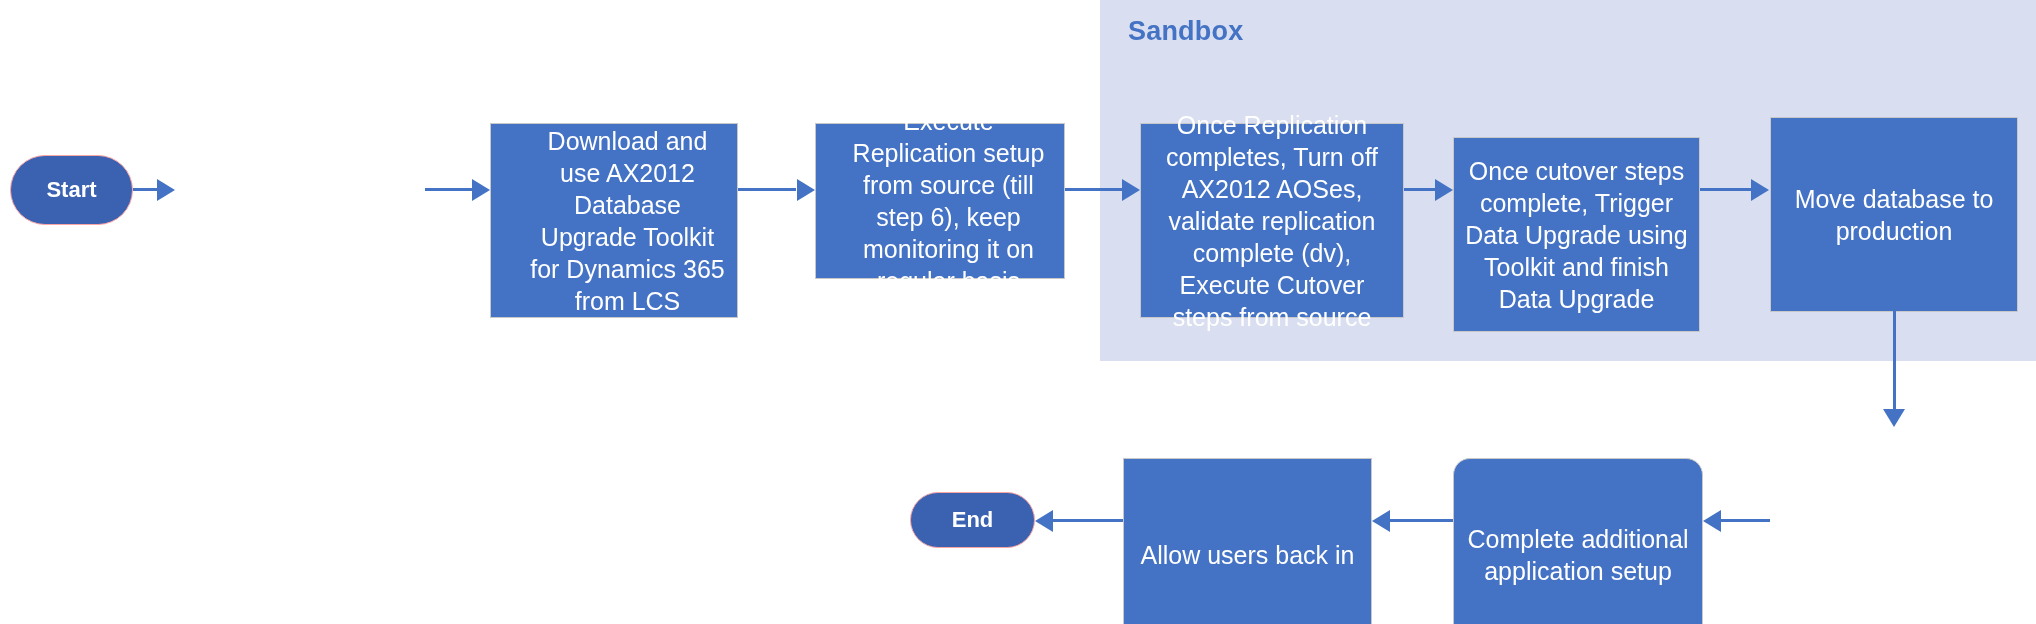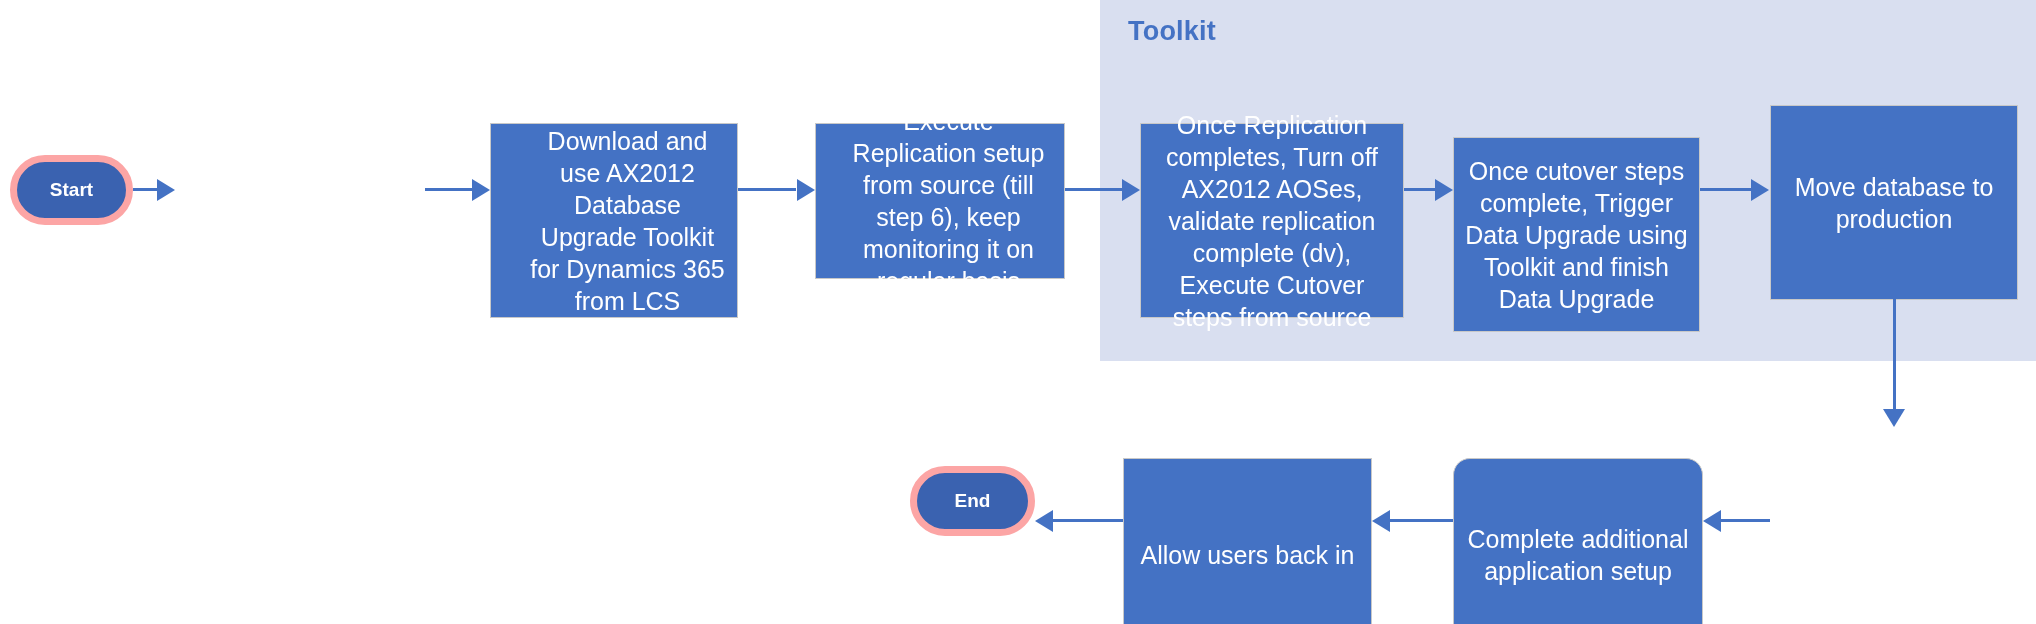--- a/index.html
+++ b/index.html
@@ -36,28 +36,28 @@
     line-height:1.28;
     padding:0 9px;
     white-space:pre-line;
     margin-top:28px;
   }
 
   
   .pill{
     position:absolute;
     background:#3a62b0;
-    border:7px solid #fca5a5;
+    border:1px solid #fca5a5;
     border-radius:999px;
     box-sizing:border-box;
     display:flex;
     align-items:center;
     justify-content:center;
     color:#ffffff;
-    font-size:19px;
+    font-size:22px;
     font-weight:bold;
     text-align:center;
   }
 
   
   .conn{position:absolute;background:#4472c4;}
   .conn-h{height:3px;}
   .conn-v{width:3px;}
 
   .arrow{position:absolute;width:0;height:0;}
@@ -76,21 +76,21 @@
     border-right:11px solid transparent;
     border-top:18px solid #4472c4;
   }
 </style>
 </head>
 <body>
 
 <div id="canvas">
 
   <div class="swimlane" style="left:1100px;top:0px;width:936px;height:361px;"></div>
-  <div class="swimlane-title" style="left:1128px;top:16px;">Toolkit</div>
+  <div class="swimlane-title" style="left:1128px;top:16px;">Sandbox</div>
 
   <div class="pill" style="left:10px;top:155px;width:123px;height:70px;">Start</div>
 
   <div class="conn conn-h" style="left:133px;top:188px;width:30px;"></div>
   <div class="arrow arrow-r" style="left:157px;top:179px;"></div>
 
 
   <div class="conn conn-h" style="left:425px;top:188px;width:55px;"></div>
   <div class="arrow arrow-r" style="left:472px;top:179px;"></div>
 
@@ -107,34 +107,34 @@
   <div class="node" style="left:1140px;top:95px;width:264px;height:195px;">Once Replication completes, Turn off AX2012 AOSes, validate replication complete (dv), Execute Cutover steps from source</div>
 
   <div class="conn conn-h" style="left:1404px;top:188px;width:34px;"></div>
   <div class="arrow arrow-r" style="left:1435px;top:179px;"></div>
 
   <div class="node" style="left:1453px;top:109px;width:247px;height:195px;">Once cutover steps complete, Trigger Data Upgrade using Toolkit and finish Data Upgrade</div>
 
   <div class="conn conn-h" style="left:1700px;top:188px;width:52px;"></div>
   <div class="arrow arrow-r" style="left:1751px;top:179px;"></div>
 
-  <div class="node" style="left:1770px;top:77px;width:248px;height:195px;">Move database to production</div>
+  <div class="node" style="left:1770px;top:89px;width:248px;height:195px;">Move database to production</div>
 
   <div class="conn conn-v" style="left:1893px;top:290px;width:3px;height:122px;"></div>
   <div class="arrow arrow-d" style="left:1883px;top:409px;"></div>
 
 
   <div class="conn conn-h" style="left:1721px;top:519px;width:49px;"></div>
   <div class="arrow arrow-l" style="left:1703px;top:510px;"></div>
 
   <div class="node" style="left:1453px;top:430px;width:250px;height:194px;border-radius:17px;">Complete additional application setup</div>
 
   <div class="conn conn-h" style="left:1390px;top:519px;width:63px;"></div>
   <div class="arrow arrow-l" style="left:1372px;top:510px;"></div>
 
   <div class="node" style="left:1123px;top:430px;width:249px;height:194px;">Allow users back in</div>
 
   <div class="conn conn-h" style="left:1053px;top:519px;width:70px;"></div>
   <div class="arrow arrow-l" style="left:1035px;top:510px;"></div>
 
-  <div class="pill" style="left:910px;top:466px;width:125px;height:70px;">End</div>
+  <div class="pill" style="left:910px;top:492px;width:125px;height:56px;">End</div>
 
 </div>
 
 </body></html>

